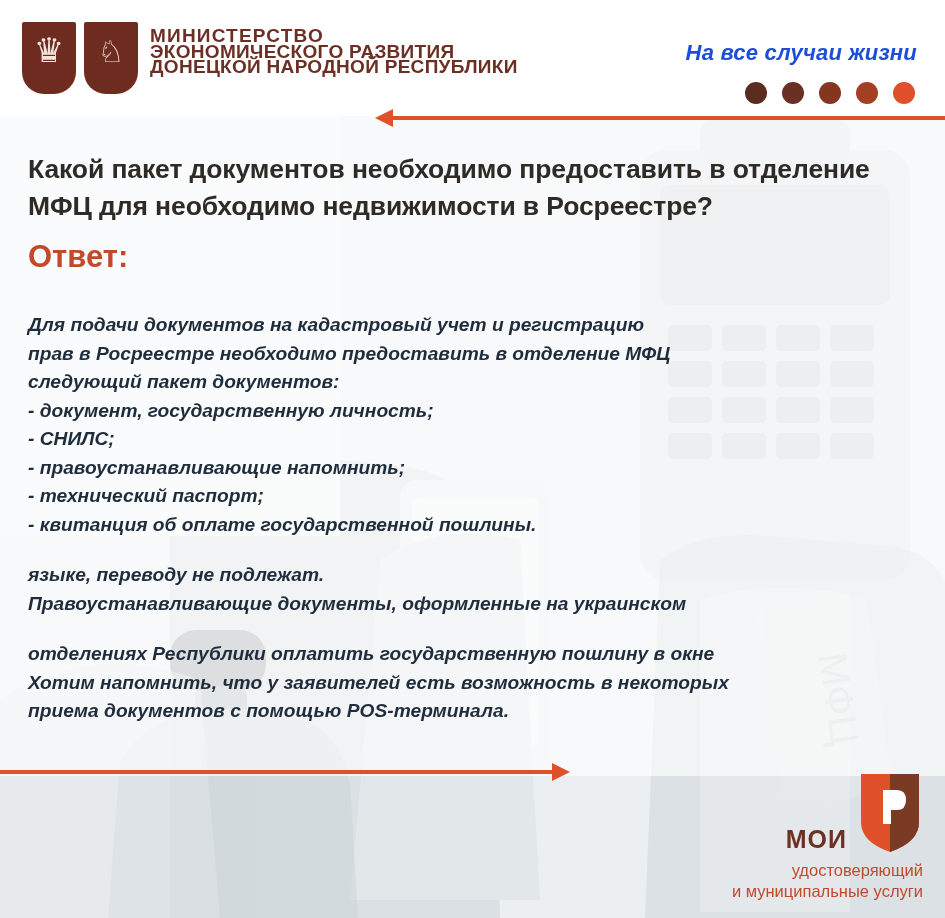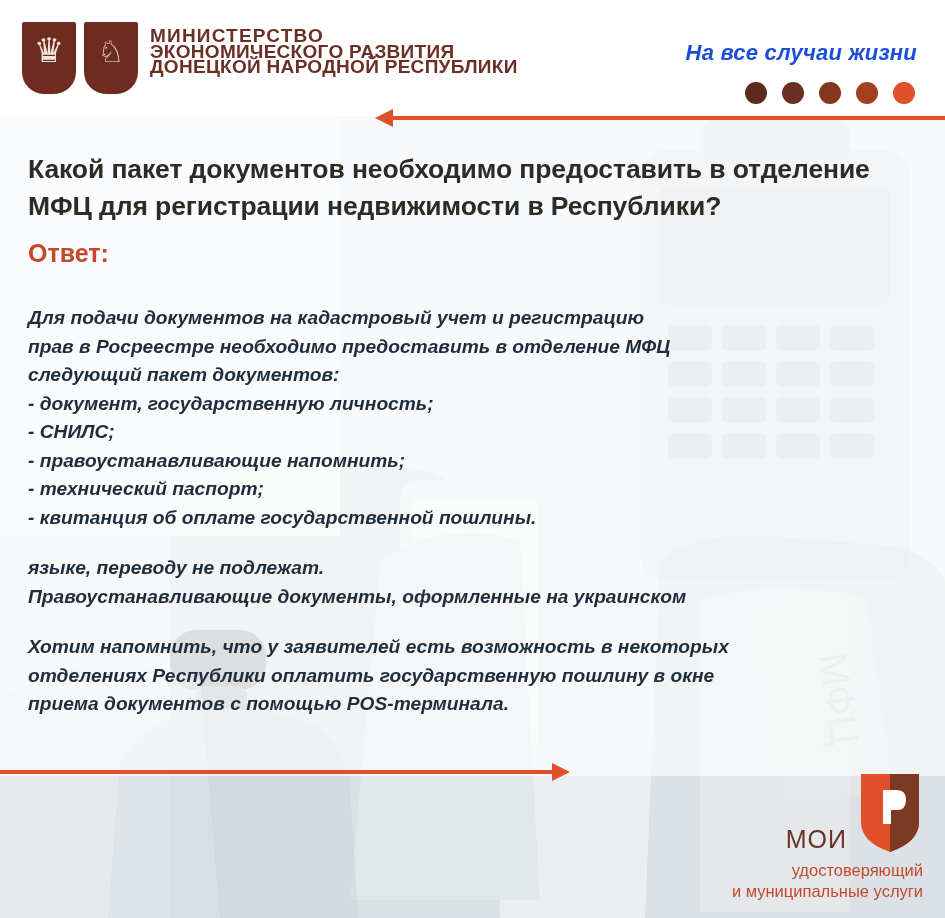--- a/index.html
+++ b/index.html
@@ -152,21 +152,21 @@
     margin: 30px 30px 0 28px;
     color: #2e2a26;
     font-size: 26.5px;
     font-weight: bold;
     line-height: 37px;
     letter-spacing: -0.1px;
   }
   .answer-label {
     margin: 14px 0 0 28px;
     color: #c2492c;
-    font-size: 25px;
+    font-size: 31px;
     font-weight: bold;
   }
   .body-text {
     margin: 36px 40px 0 28px;
     color: #1f2c3c;
     font-style: italic;
     font-weight: bold;
     font-size: 19.2px;
     line-height: 28.5px;
   }
@@ -215,21 +215,21 @@
     justify-content: flex-end;
     gap: 10px;
   }
   .mfc-words {
     text-align: right;
     color: #5e2b20;
     line-height: 1;
   }
   .mfc-moi {
     font-size: 25px;
-    font-weight: normal;
+    font-weight: bold;
     letter-spacing: 1px;
     color: #6b3224;
     margin-bottom: 2px;
   }
   .mfc-doc {
     font-size: 40px;
     font-weight: bold;
     letter-spacing: -0.5px;
     color: #6b3224;
   }
@@ -341,41 +341,41 @@
       <span class="dot" style="background: rgb(224, 80, 42);"></span>
     </div>
   </div>
 
   <div class="header-rule">
     <span class="arrow"></span>
     <span class="bar"></span>
   </div>
 
   <div class="content">
-    <div class="question">Какой пакет документов необходимо предоставить в отделение МФЦ для регистрации недвижимости в Республики?</div>
+    <div class="question">Какой пакет документов необходимо предоставить в отделение МФЦ для необходимо недвижимости в Росреестре?</div>
     <div class="answer-label">Ответ:</div>
 
     <div class="body-text">
       <p>
         <span class="line">Для подачи документов на кадастровый учет и регистрацию</span>
         <span class="line">прав в Росреестре необходимо предоставить в отделение МФЦ</span>
         <span class="line">следующий пакет документов:</span>
         <span class="line">- документ, государственную личность;</span>
         <span class="line">- СНИЛС;</span>
         <span class="line">- правоустанавливающие напомнить;</span>
         <span class="line">- технический паспорт;</span>
         <span class="line">- квитанция об оплате государственной пошлины.</span>
       </p>
       <p class="gap">
         <span class="line">языке, переводу не подлежат.</span>
         <span class="line">Правоустанавливающие документы, оформленные на украинском</span>
       </p>
       <p class="gap">
+        <span class="line">отделениях Республики оплатить государственную пошлину в окне</span>
         <span class="line">Хотим напомнить, что у заявителей есть возможность в некоторых</span>
-        <span class="line">отделениях Республики оплатить государственную пошлину в окне</span>
         <span class="line">приема документов с помощью POS-терминала.</span>
       </p>
     </div>
   </div>
 
   <div class="bottom-rule">
     <span class="bar"></span>
     <span class="arrow"></span>
   </div>
 

